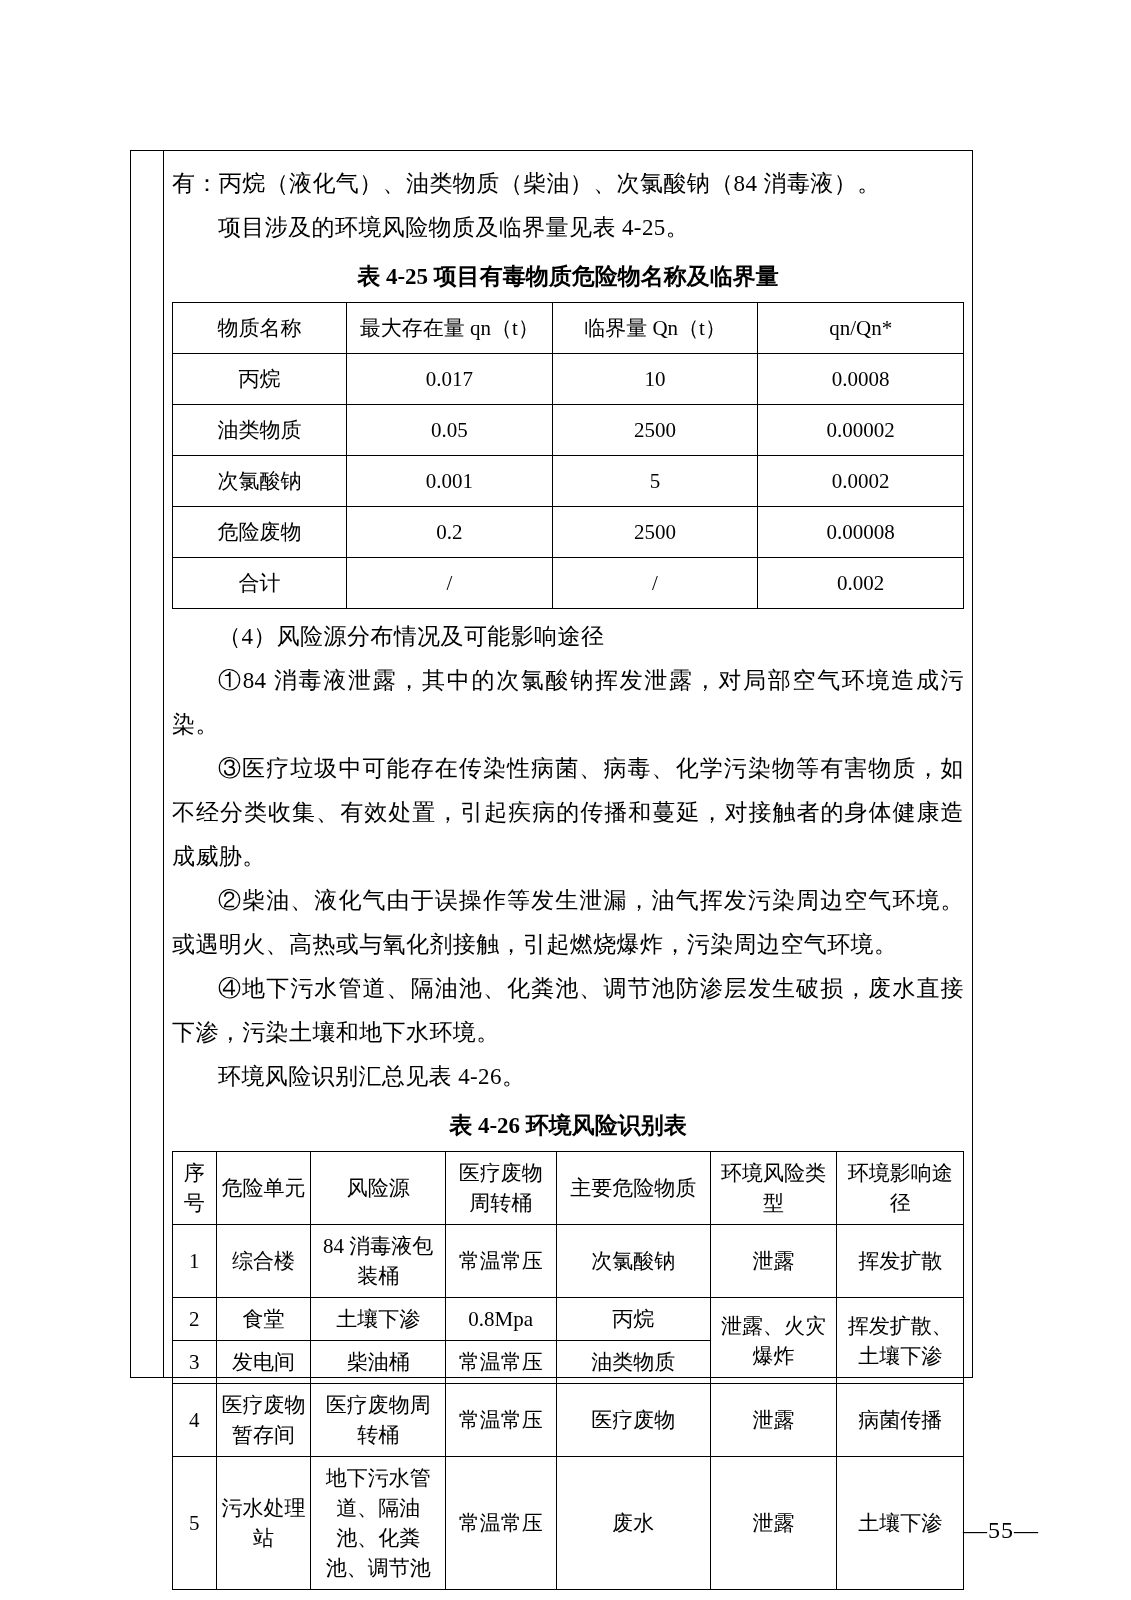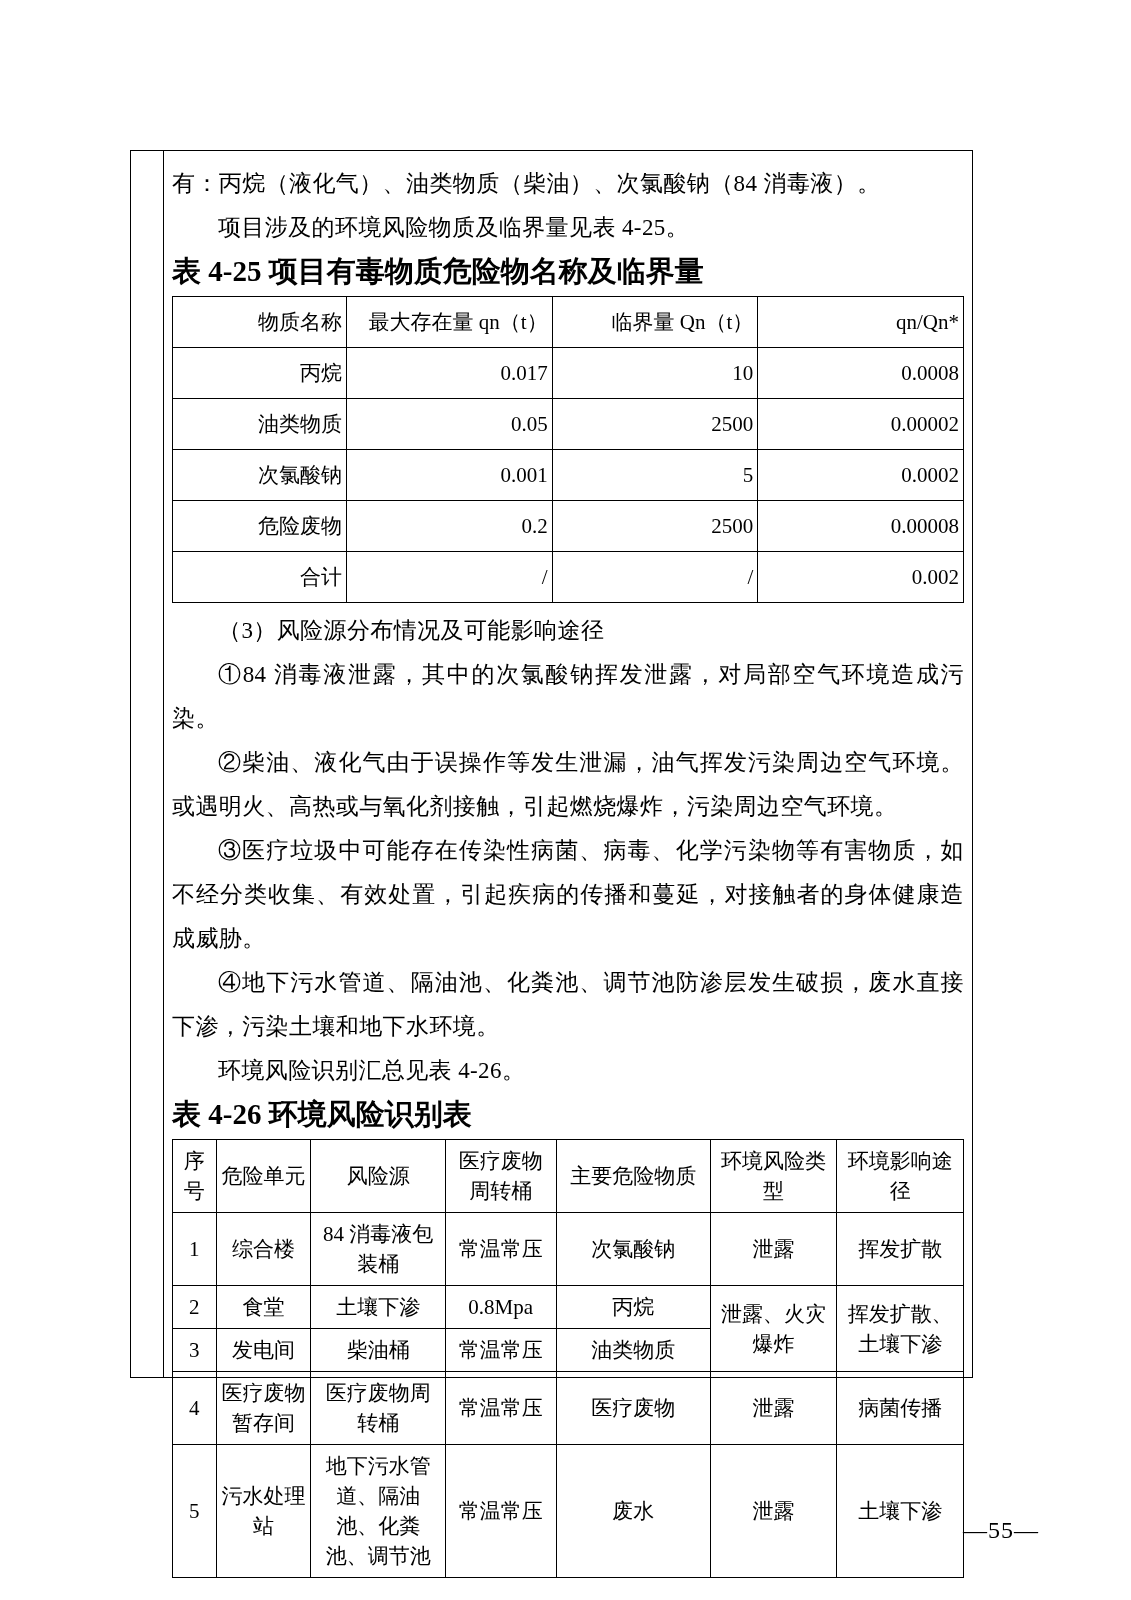--- a/index.html
+++ b/index.html
@@ -63,42 +63,41 @@
     margin: 0 0 0 0;
     font-size: 23px;
     line-height: 44px;
     text-align: justify;
     letter-spacing: 0.4px;
   }
   p.indent {
     text-indent: 46px;
   }
   .tbl-title {
-    text-align: left;
-    font-size: 29px;
+    text-align: center;
+    font-size: 23px;
     font-weight: bold;
     line-height: 42px;
-    margin: 0 0 4px 0;
+    margin: 6px 0 4px 0;
   }
   table {
     border-collapse: collapse;
     width: 100%;
     font-size: 21px;
   }
   table td, table th {
     border: 1px solid #000;
     text-align: center;
     vertical-align: middle;
     font-weight: normal;
     padding: 6px 4px;
     line-height: 30px;
   }
   table.t425 td {
     height: 38px;
-    text-align: right;
   }
   table.t426 td {
     line-height: 30px;
     font-size: 21px;
   }
   .page-number {
     position: absolute;
     right: 92px;
     bottom: 68px;
     font-size: 24px;
@@ -161,24 +160,24 @@
           <td>合计</td>
           <td>/</td>
           <td>/</td>
           <td>0.002</td>
         </tr>
       </tbody>
     </table>
 
     <div class="spacer6"></div>
 
-    <p class="para indent">（3）风险源分布情况及可能影响途径</p>
+    <p class="para indent">（4）风险源分布情况及可能影响途径</p>
     <p class="para indent">①84 消毒液泄露，其中的次氯酸钠挥发泄露，对局部空气环境造成污染。</p>
+    <p class="para indent">③医疗垃圾中可能存在传染性病菌、病毒、化学污染物等有害物质，如不经分类收集、有效处置，引起疾病的传播和蔓延，对接触者的身体健康造成威胁。</p>
     <p class="para indent">②柴油、液化气由于误操作等发生泄漏，油气挥发污染周边空气环境。或遇明火、高热或与氧化剂接触，引起燃烧爆炸，污染周边空气环境。</p>
-    <p class="para indent">③医疗垃圾中可能存在传染性病菌、病毒、化学污染物等有害物质，如不经分类收集、有效处置，引起疾病的传播和蔓延，对接触者的身体健康造成威胁。</p>
     <p class="para indent">④地下污水管道、隔油池、化粪池、调节池防渗层发生破损，废水直接下渗，污染土壤和地下水环境。</p>
     <p class="para indent">环境风险识别汇总见表 4-26。</p>
 
     <div class="tbl-title">表 4-26 环境风险识别表</div>
 
     <table class="t426">
       <tbody>
         <tr>
           <td style="width:5.5%">序号</td>
           <td style="width:12%">危险单元</td>

